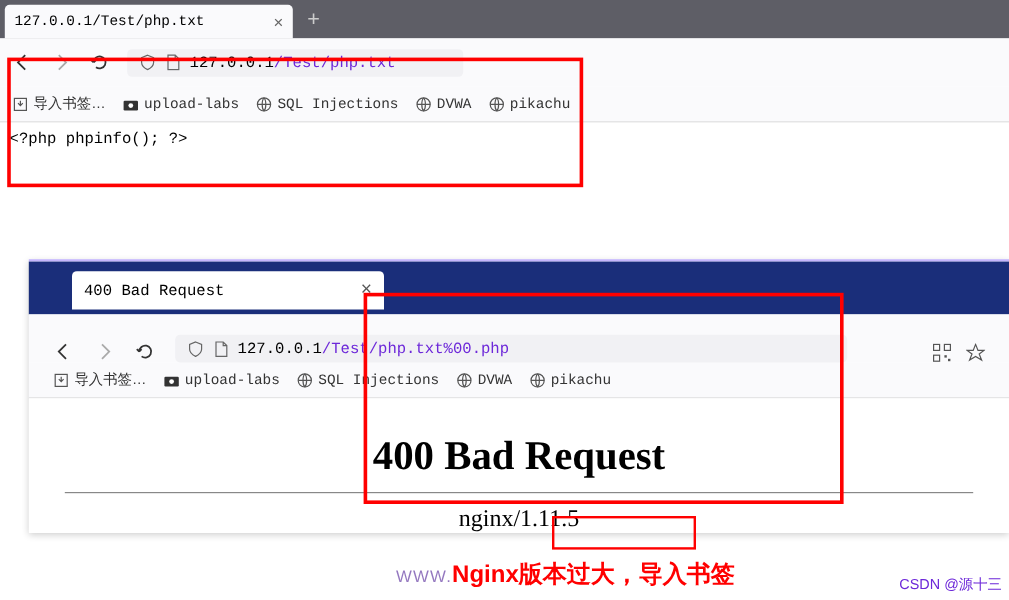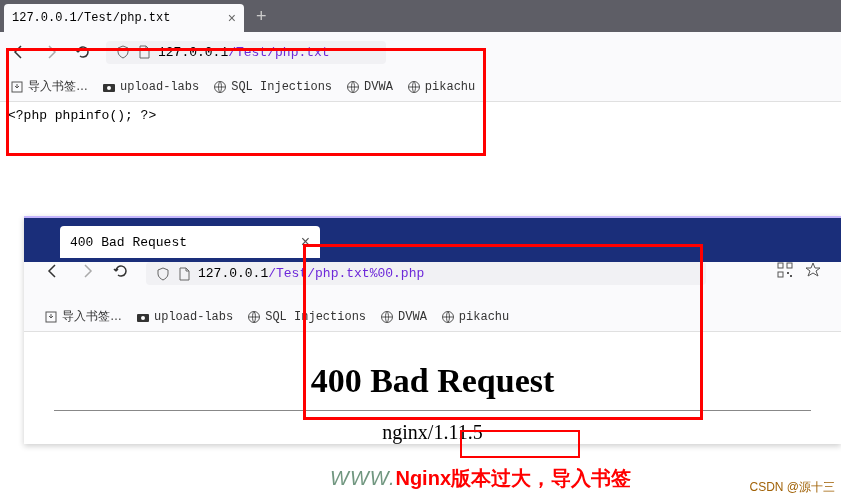--- a/index.html
+++ b/index.html
@@ -23,34 +23,34 @@
 .bmicon { width: 14px; height: 14px; }
 .content1 { padding: 6px 8px; font-size: 13px; }
 
 .redbox1 { position: absolute; border: 3px solid red; top: 48px; left: 6px; width: 480px; height: 108px; pointer-events: none; }
 
 
 .browser2 { position: absolute; top: 190px; left: 24px; right: 0; border-top: 2px solid #c4b5fd; box-shadow: 0 2px 6px rgba(0,0,0,0.2); margin-top: 26px; }
 .tabbar2 { background: #1a2e7a; height: 44px; display: flex; align-items: flex-end; padding-left: 36px; }
 .tab2 { background: #fff; height: 32px; min-width: 260px; display: flex; align-items: center; padding: 0 10px; border-radius: 4px 4px 0 0; font-size: 13px; margin-bottom: 4px; }
 .tab2 .close { margin-left: auto; color: #555; font-size: 16px; }
-.toolbar2 { background: #fafafc; height: 40px; display: flex; align-items: flex-start; padding: 0 20px; gap: 16px; }
+.toolbar2 { background: #fafafc; height: 40px; display: flex; align-items: flex-end; padding: 0 20px; gap: 16px; }
 .righticons { margin-left: auto; display: flex; gap: 12px; color: #555; }
 .bmbar2 { background: #fafafc; height: 30px; display: flex; align-items: center; padding: 0 20px; gap: 14px; font-size: 12px; border-bottom: 1px solid #e0e0e0; }
 .content2 { background: #fff; text-align: center; padding: 20px 0 0 0; }
 .h1err { font-family: "Times New Roman", serif; font-weight: bold; font-size: 34px; margin: 10px 0; }
 .hr { border: none; border-top: 1px solid #888; margin: 10px 30px; }
 .ver { font-family: "Times New Roman", serif; font-size: 20px; display: inline-block; padding: 0 6px; }
 
 .redbox2 { position: absolute; border: 3px solid red; top: 244px; left: 303px; width: 400px; height: 176px; pointer-events: none; }
 .redbox3 { position: absolute; border: 2px solid red; top: 430px; left: 460px; width: 120px; height: 28px; pointer-events: none; }
 
 .annot { position: absolute; top: 465px; left: 330px; color: red; font-size: 20px; font-weight: bold; }
-.annot .grn { color: #14532d; font-weight: normal; opacity: 0.6; font-size: 20px; letter-spacing: 1px; font-style: italic; }
-.watermark { position: absolute; bottom: 4px; right: 6px; color: #a16207; font-size: 12px; }
+.annot .grn { color: #4c1d95; font-weight: normal; opacity: 0.6; font-size: 14px; letter-spacing: 1px; }
+.watermark { position: absolute; bottom: 4px; right: 6px; color: #6d28d9; font-size: 12px; }
 
 svg { display: block; }
 </style>
 </head>
 <body>
 
 <div class="browser1">
   <div class="tabbar1">
     <div class="tab1">
       <span class="mono">127.0.0.1/Test/php.txt</span>

